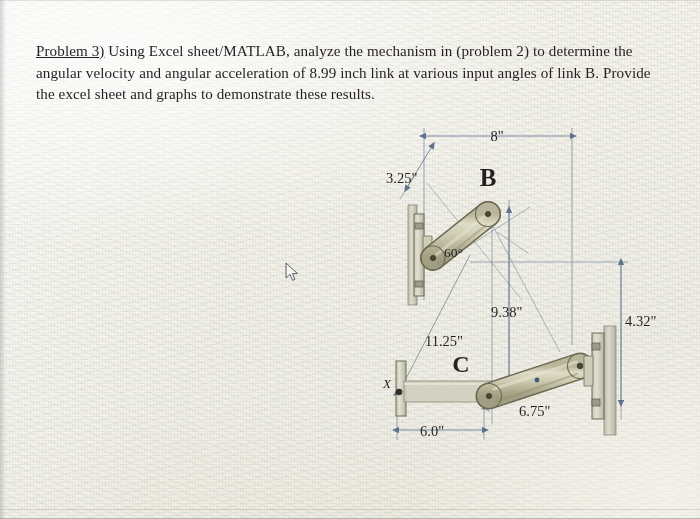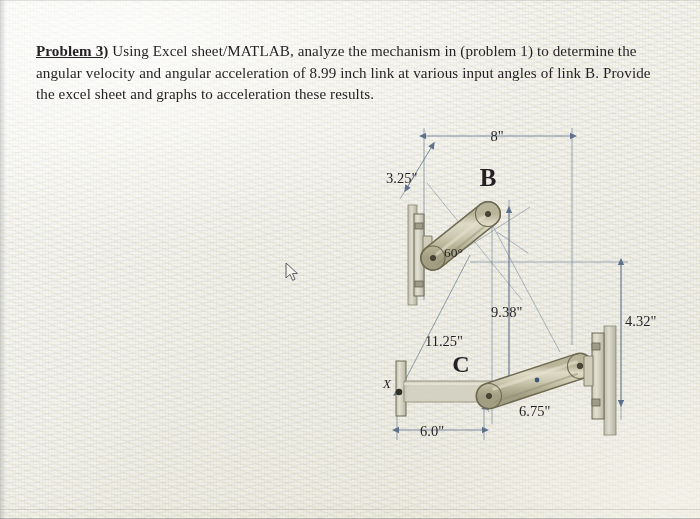--- a/index.html
+++ b/index.html
@@ -41,21 +41,21 @@
   .edge-bottom{position:absolute;left:0;bottom:0;width:700px;height:1px;background:rgba(120,122,120,.45);}
   .edge-bottom2{position:absolute;left:0;bottom:9px;width:700px;height:1px;background:rgba(150,152,148,.30);}
   .edge-top{position:absolute;left:0;top:0;width:700px;height:1px;background:rgba(170,172,170,.35);}
 
   
   #prose{
     position:absolute;left:36px;top:41px;width:628px;
     font-size:15.1px;line-height:21.5px;color:#231f22;
     letter-spacing:.1px;
   }
-  #prose .bold-u{font-weight:bold;text-decoration:underline;}
+  #prose .bold-u{font-weight:normal;text-decoration:underline;}
 
   
   #figure{position:absolute;left:0;top:0;width:700px;height:519px;}
   svg{display:block;}
 
   
   #cursor{position:absolute;left:285px;top:262px;width:14px;height:20px;}
 </style>
 </head>
 <body>
@@ -64,23 +64,23 @@
   <div class="moire"></div>
   <div class="moire2"></div>
   <div class="glare"></div>
   <div class="edge-top"></div>
   <div class="edge-left"></div>
   <div class="edge-bottom"></div>
   <div class="edge-bottom2"></div>
 </div>
 
 <div id="prose">
-  <span class="bold-u">Problem 3)</span><span> Using Excel sheet/MATLAB, analyze the mechanism in (problem 1) to determine the</span>
+  <span class="bold-u">Problem 3)</span><span> Using Excel sheet/MATLAB, analyze the mechanism in (problem 2) to determine the</span>
   <span>angular velocity and angular acceleration of 8.99 inch link at various input angles of link B. Provide</span>
-  <span>the excel sheet and graphs to acceleration these results.</span>
+  <span>the excel sheet and graphs to demonstrate these results.</span>
 </div>
 
 <div id="figure">
 <svg width="700" height="519" viewBox="0 0 700 519" xmlns="http://www.w3.org/2000/svg">
   <defs>
     <linearGradient id="linkGrad" x1="0" y1="0" x2="0" y2="1">
       <stop offset="0%" stop-color="#b9b59a"></stop>
       <stop offset="22%" stop-color="#dedbc6"></stop>
       <stop offset="48%" stop-color="#cfccb4"></stop>
       <stop offset="75%" stop-color="#b6b296"></stop>

